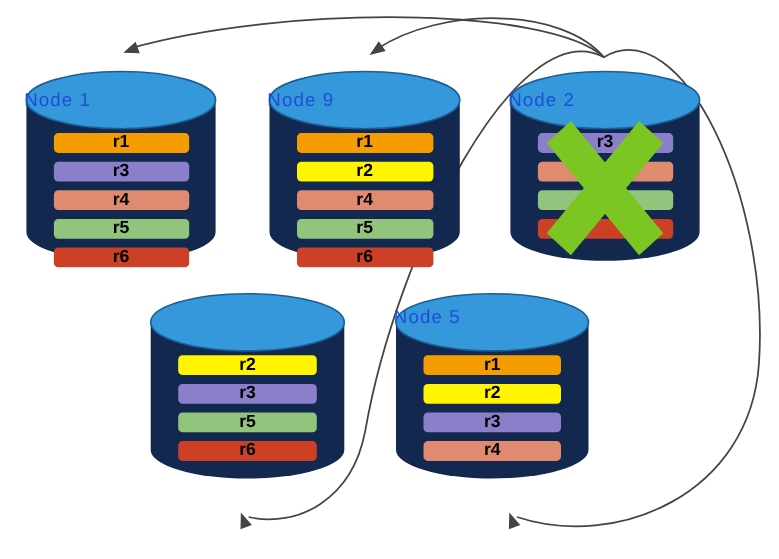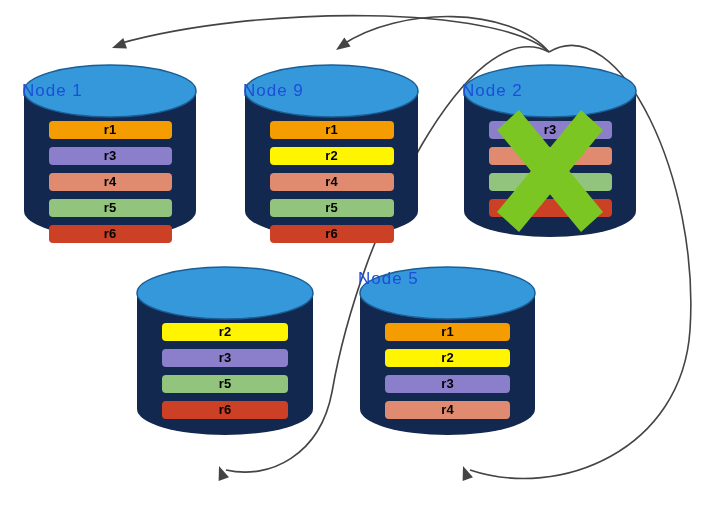--- a/index.html
+++ b/index.html
@@ -50,21 +50,21 @@
     left: 0;
     width: 100%;
     z-index: 3;
   }
   .row {
     position: relative;
     height: 18px;
     margin: 0 auto 8px auto;
     border-radius: 4px;
     text-align: center;
-    font-size: 13px;
+    font-size: 16px;
     font-weight: bold;
     color: #000000;
     line-height: 18px;
   }
   .row:last-child { margin-bottom: 0; text-align: center; }
   .x-overlay {
     position: absolute;
     z-index: 6;
     pointer-events: none;
   }
@@ -147,21 +147,21 @@
           <div class="row" style="background: rgb(139, 127, 204); width: 126px;">r3</div>
           <div class="row" style="background: rgb(146, 196, 125); width: 126px;">r5</div>
           <div class="row" style="background: rgb(204, 65, 37); width: 126px;">r6</div>
         </div>
       </div>
       <div class="node" style="left: 358px; top: 265px; width: 179px; height: 172px;">
         <svg class="node-svg" width="179" height="172" viewBox="0 0 179 172">
           <path d="M 2,28 L 2,144 A 87.5,26 0 0 0 177,144 L 177,28 Z" fill="#13284F"></path>
           <ellipse cx="89.5" cy="28" rx="87.5" ry="26" fill="#3498DB" stroke="#1B5E96" stroke-width="1.5"></ellipse>
         </svg>
-        <div class="node-title" style="top: 4px;">Node  5</div>
+        <div class="node-title" style="top: 14px;">Node  5</div>
         <div class="rows" style="top: 58px;">
           <div class="row" style="background: rgb(245, 157, 0); width: 125px;">r1</div>
           <div class="row" style="background: rgb(255, 245, 0); width: 125px;">r2</div>
           <div class="row" style="background: rgb(139, 127, 204); width: 125px;">r3</div>
           <div class="row" style="background: rgb(224, 138, 112); width: 125px;">r4</div>
         </div>
       </div>
     </div>
 
 </div>

